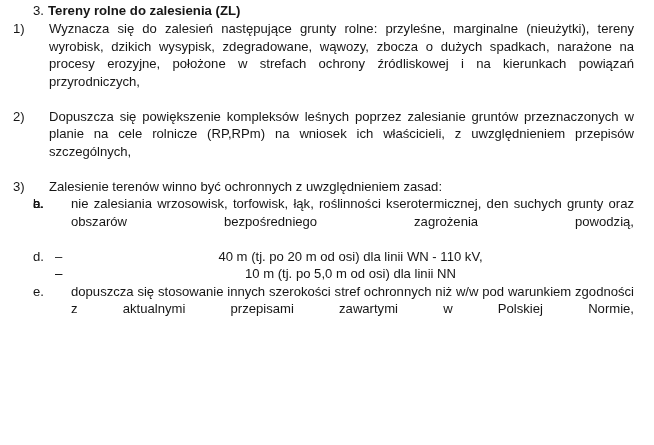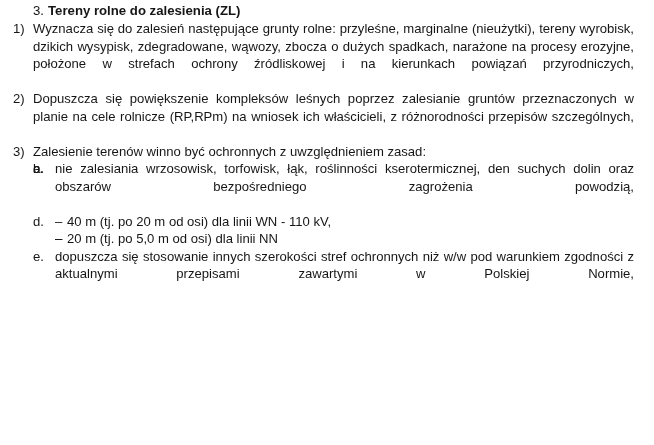--- a/index.html
+++ b/index.html
@@ -90,25 +90,27 @@
   }
   .lvl3 > .marker {
     position: absolute;
     left: 55px;
     top: 0;
     width: 12px;
     text-align: left;
   }
   .txt {
     display: block;
+    text-align: center;
   }
   
   .lvl1 .txt, .lvl2 .txt {
     text-align: justify;
     text-justify: inter-word;
+    margin-left: 16px;
   }
   .lvl1 .txt:after, .lvl2 .txt:after {
     content: "";
     display: inline-block;
     width: 100%;
   }
   .nojust .txt:after, .nojust {
     display: block;
   }
   .nojust .txt:after {
@@ -126,59 +128,59 @@
 
   <div class="body-list">
 
     <div class="lvl1">
       <span class="marker">1)</span>
       <span class="txt">Wyznacza się do zalesień następujące grunty rolne: przyleśne, marginalne (nieużytki), tereny wyrobisk, dzikich wysypisk, zdegradowane, wąwozy, zbocza o dużych spadkach, narażone na procesy erozyjne, położone w strefach ochrony źródliskowej i na kierunkach powiązań przyrodniczych,</span>
     </div>
 
     <div class="lvl1">
       <span class="marker">2)</span>
-      <span class="txt">Dopuszcza się powiększenie kompleksów leśnych poprzez zalesianie gruntów przeznaczonych w planie na cele rolnicze (RP,RPm) na wniosek ich właścicieli, z różnorodności przepisów szczególnych,</span>
+      <span class="txt">Dopuszcza się powiększenie kompleksów leśnych poprzez zalesianie gruntów przeznaczonych w planie na cele rolnicze (RP,RPm) na wniosek ich właścicieli, z uwzględnieniem przepisów szczególnych,</span>
     </div>
 
     <div class="lvl1 nojust">
       <span class="marker">3)</span>
       <span class="txt">Zalesienie terenów winno być ochronnych z uwzględnieniem zasad:</span>
     </div>
 
     <div class="lvl2-wrap">
 
       <div class="lvl2 nojust">
         <span class="marker">a.</span>
       </div>
 
       <div class="lvl2">
         <span class="marker">b.</span>
       </div>
 
       <div class="lvl2">
         <span class="marker">c.</span>
-        <span class="txt">nie zalesiania wrzosowisk, torfowisk, łąk, roślinności kserotermicznej, den suchych dolin oraz obszarów bezpośredniego zagrożenia powodzią,</span>
+        <span class="txt">nie zalesiania wrzosowisk, torfowisk, łąk, roślinności kserotermicznej, den suchych grunty oraz obszarów bezpośredniego zagrożenia powodzią,</span>
       </div>
 
       <div class="lvl2">
         <span class="marker">d.</span>
       </div>
 
       <div class="lvl3">
         <span class="marker">–</span>
         <span class="txt">40 m (tj. po 20 m od osi) dla linii WN - 110 kV,</span>
       </div>
 
       <div class="lvl3">
         <span class="marker">–</span>
       </div>
 
       <div class="lvl3">
         <span class="marker">–</span>
-        <span class="txt">20 m (tj. po 5,0 m od osi) dla linii NN</span>
+        <span class="txt">10 m (tj. po 5,0 m od osi) dla linii NN</span>
       </div>
 
       <div class="lvl2">
         <span class="marker">e.</span>
         <span class="txt">dopuszcza się stosowanie innych szerokości stref ochronnych niż w/w pod warunkiem zgodności z aktualnymi przepisami zawartymi w Polskiej Normie,</span>
       </div>
 
     </div>
 
   </div>

